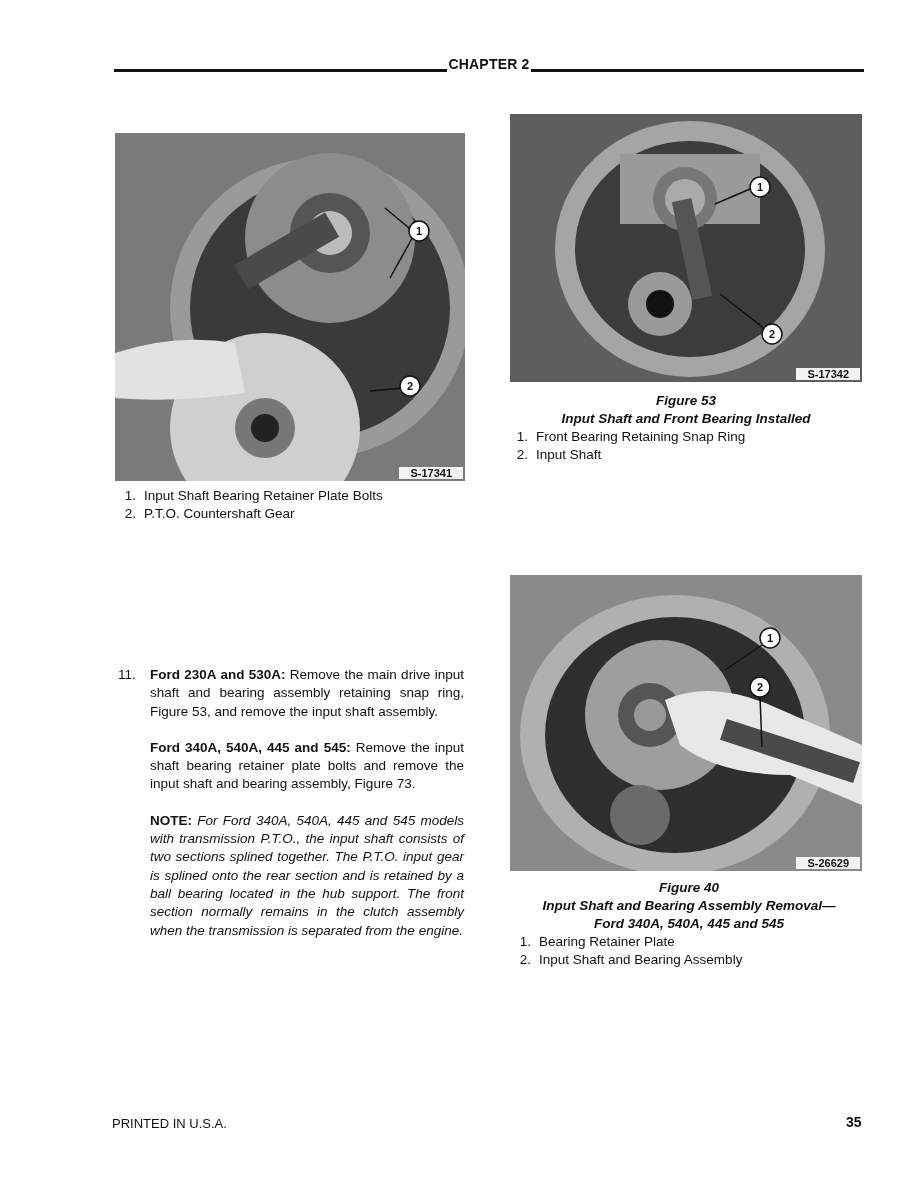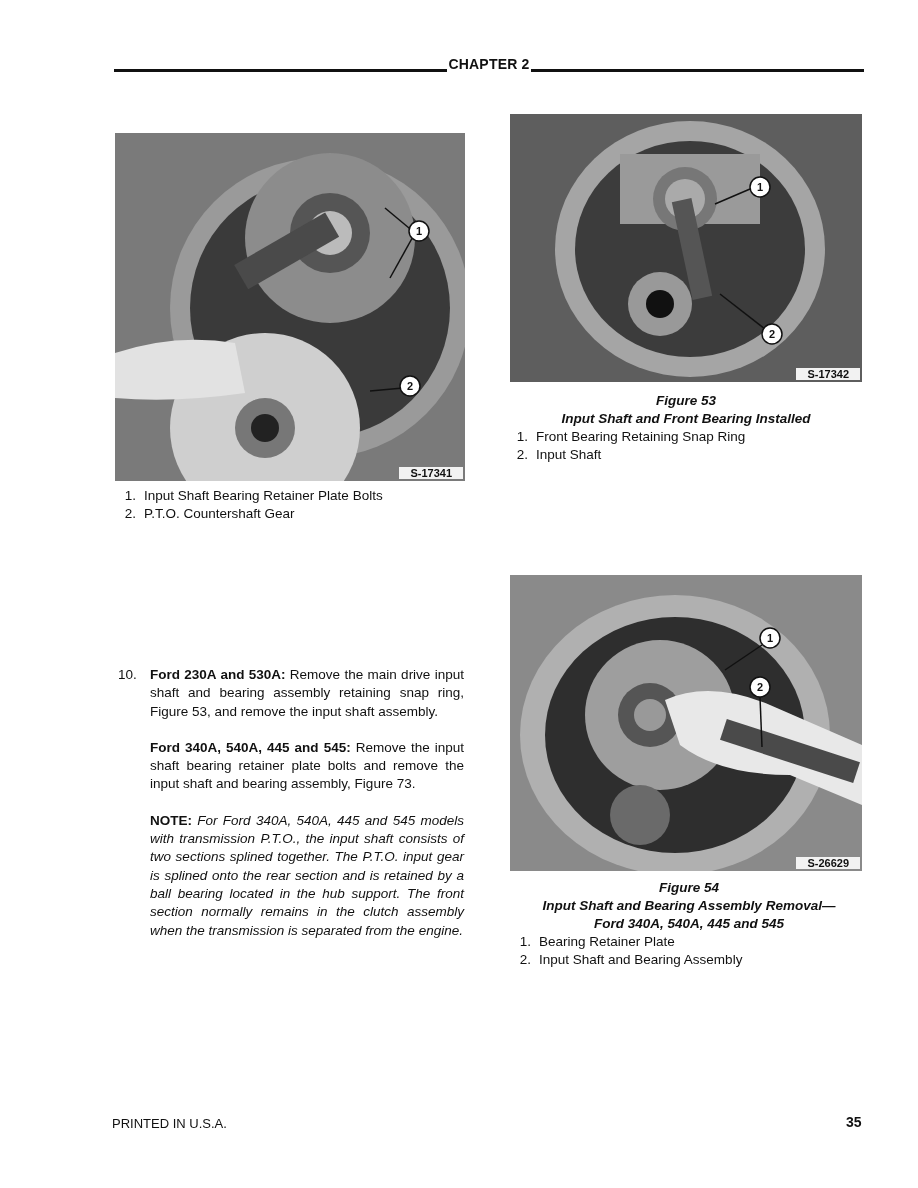--- a/index.html
+++ b/index.html
@@ -121,21 +121,21 @@
       </li>
     <li>
         <span class="n">2.</span>
         <span>Input Shaft</span>
       </li>
   </ol>
 </div>
 
 <div class="body-text">
   <div class="para">
-    <span class="num">10.</span>
+    <span class="num">11.</span>
     <span class="txt"><b>Ford 230A and 530A:</b><span> Remove the main drive input shaft and bearing assembly retaining snap ring, Figure 53, and remove the input shaft assembly.</span></span>
   </div>
   <div class="indent"><b>Ford 340A, 540A, 445 and 545:</b><span> Remove the input shaft bearing retainer plate bolts and remove the input shaft and bearing assembly, Figure 73.</span></div>
   <div class="indent"><b>NOTE:</b><span class="note-body"> For Ford 340A, 540A, 445 and 545 models with transmission P.T.O., the input shaft consists of two sections splined together. The P.T.O. input gear is splined onto the rear section and is retained by a ball bearing located in the hub support. The front section normally remains in the clutch assembly when the transmission is separated from the engine.</span></div>
 </div>
 
 <div class="photo" style="left:510px; top:575px; width:352px; height:296px;">
   <svg width="352" height="296">
     <rect width="352" height="296" fill="#8a8a8a"></rect>
     <ellipse cx="165" cy="160" rx="155" ry="140" fill="#b0b0b0"></ellipse>
@@ -150,21 +150,21 @@
     <circle class="callout" cx="260" cy="63" r="10"></circle>
     <text class="callout-t" x="260" y="67" text-anchor="middle">1</text>
     <line x1="250" y1="122" x2="252" y2="172" stroke="#111" stroke-width="1.5"></line>
     <circle class="callout" cx="250" cy="112" r="10"></circle>
     <text class="callout-t" x="250" y="116" text-anchor="middle">2</text>
   </svg>
   <div class="code">S-26629</div>
 </div>
 
 <div class="caption" style="left:513px; top:879px; width:352px;">
-  <div class="c">Figure 54</div>
+  <div class="c">Figure 40</div>
   <div class="c">Input Shaft and Bearing Assembly Removal—</div>
   <div class="c">Ford 340A, 540A, 445 and 545</div>
   <ol>
     <li>
         <span class="n">1.</span>
         <span>Bearing Retainer Plate</span>
       </li>
     <li>
         <span class="n">2.</span>
         <span>Input Shaft and Bearing Assembly</span>

